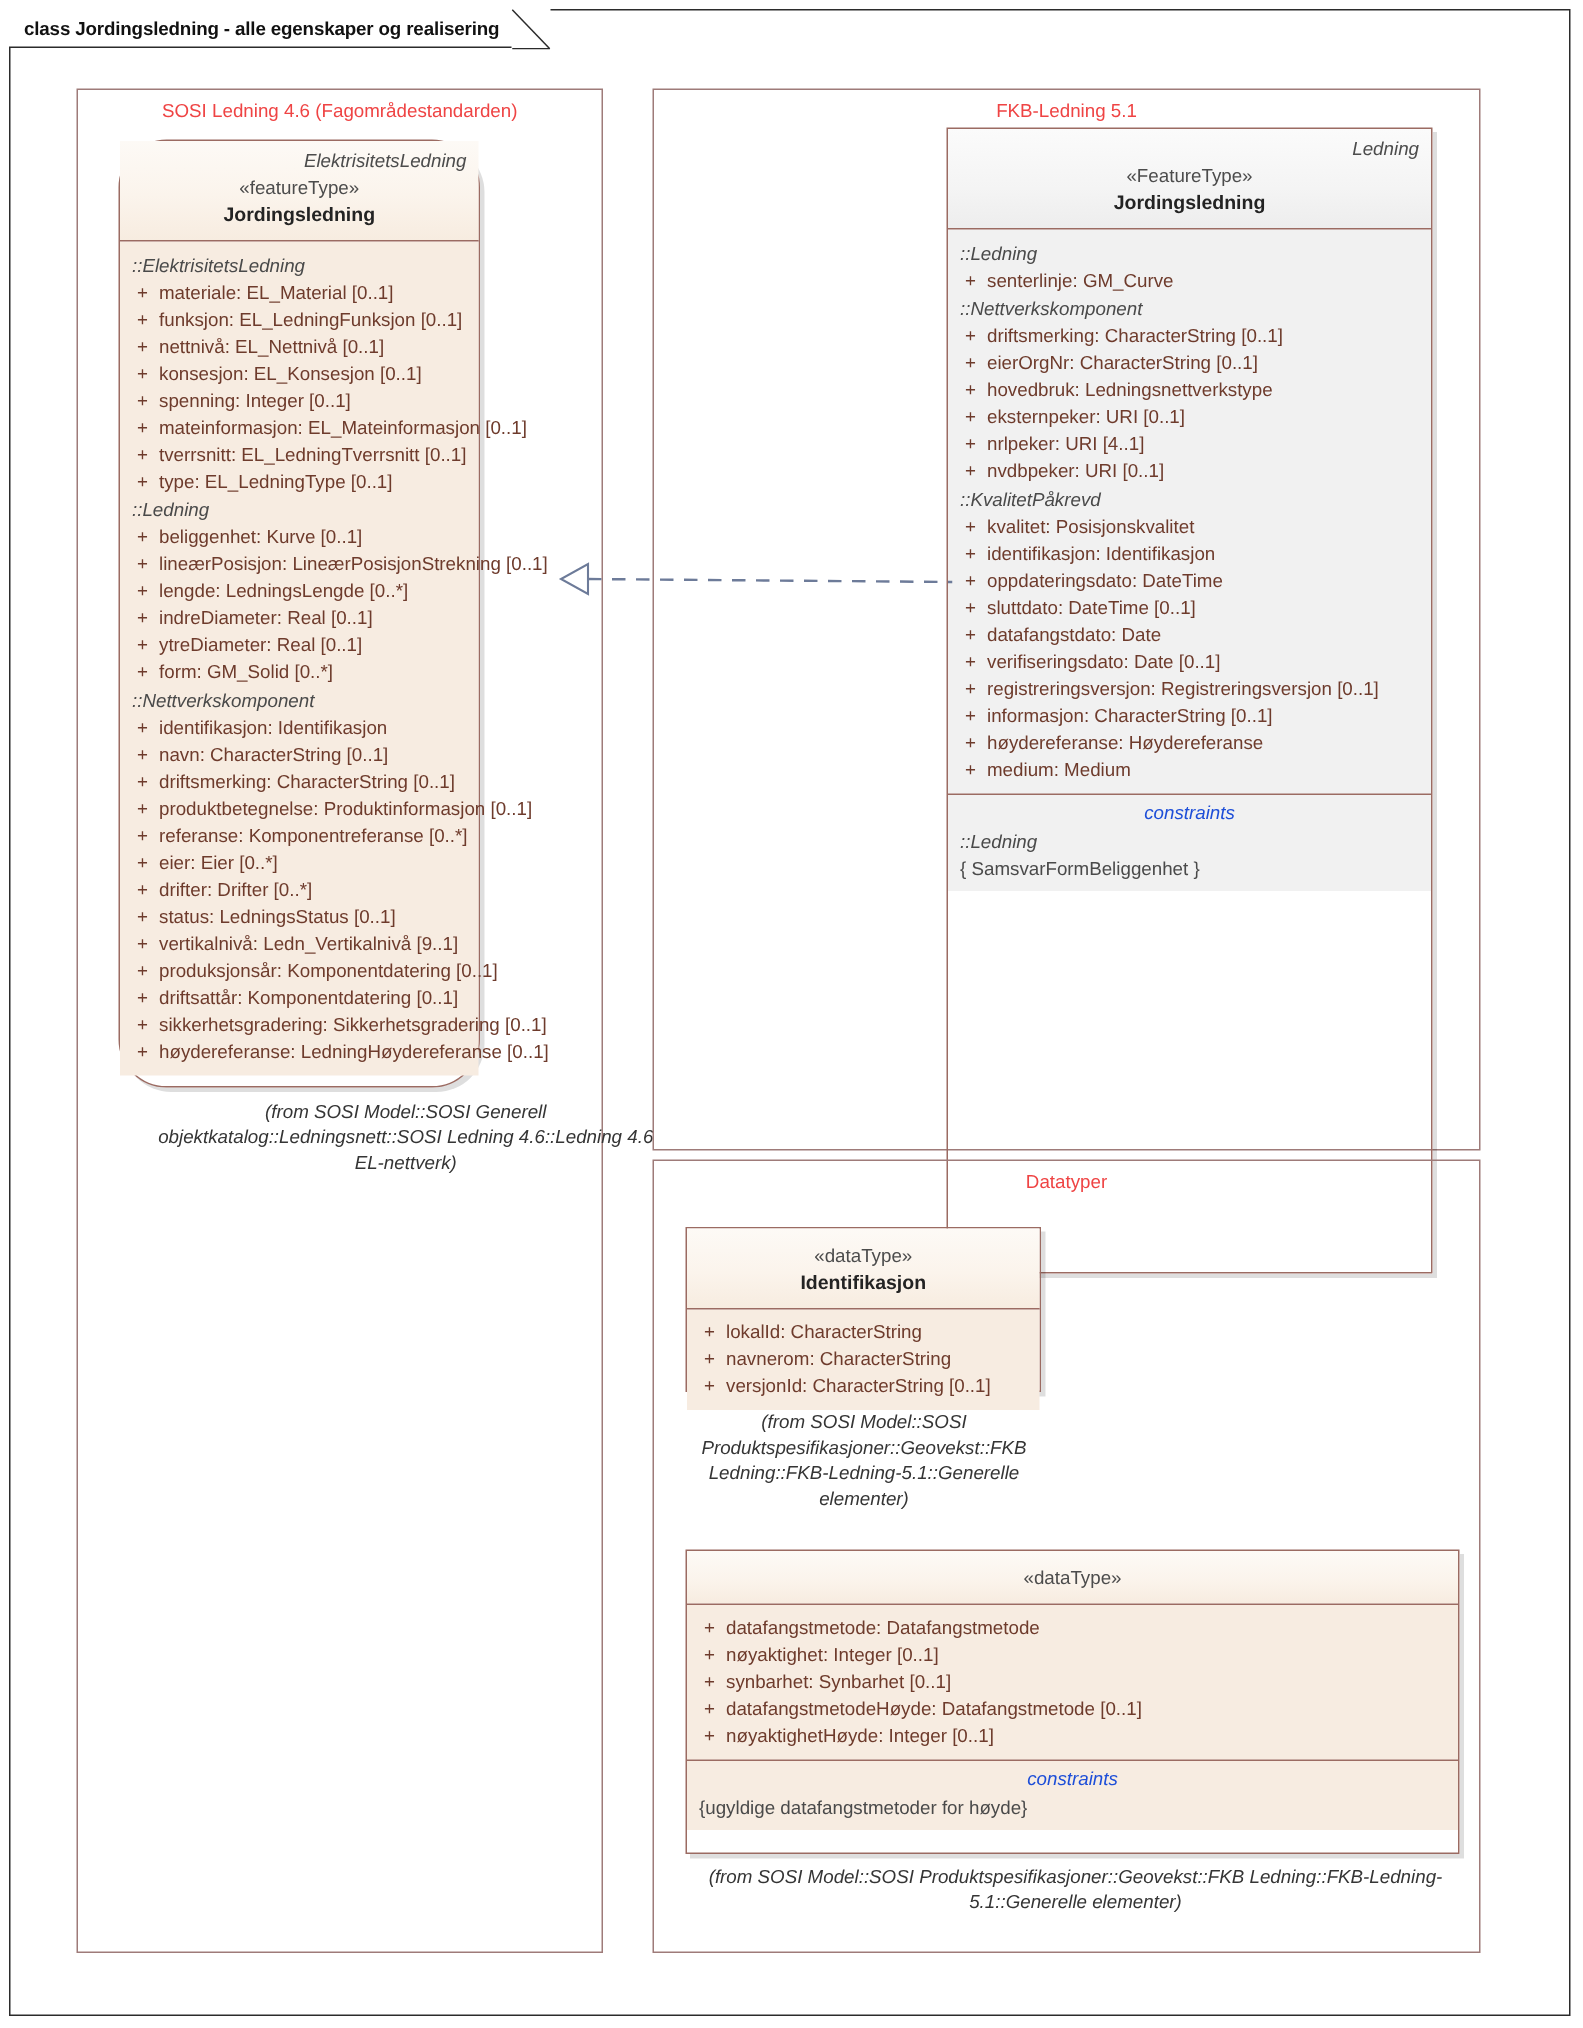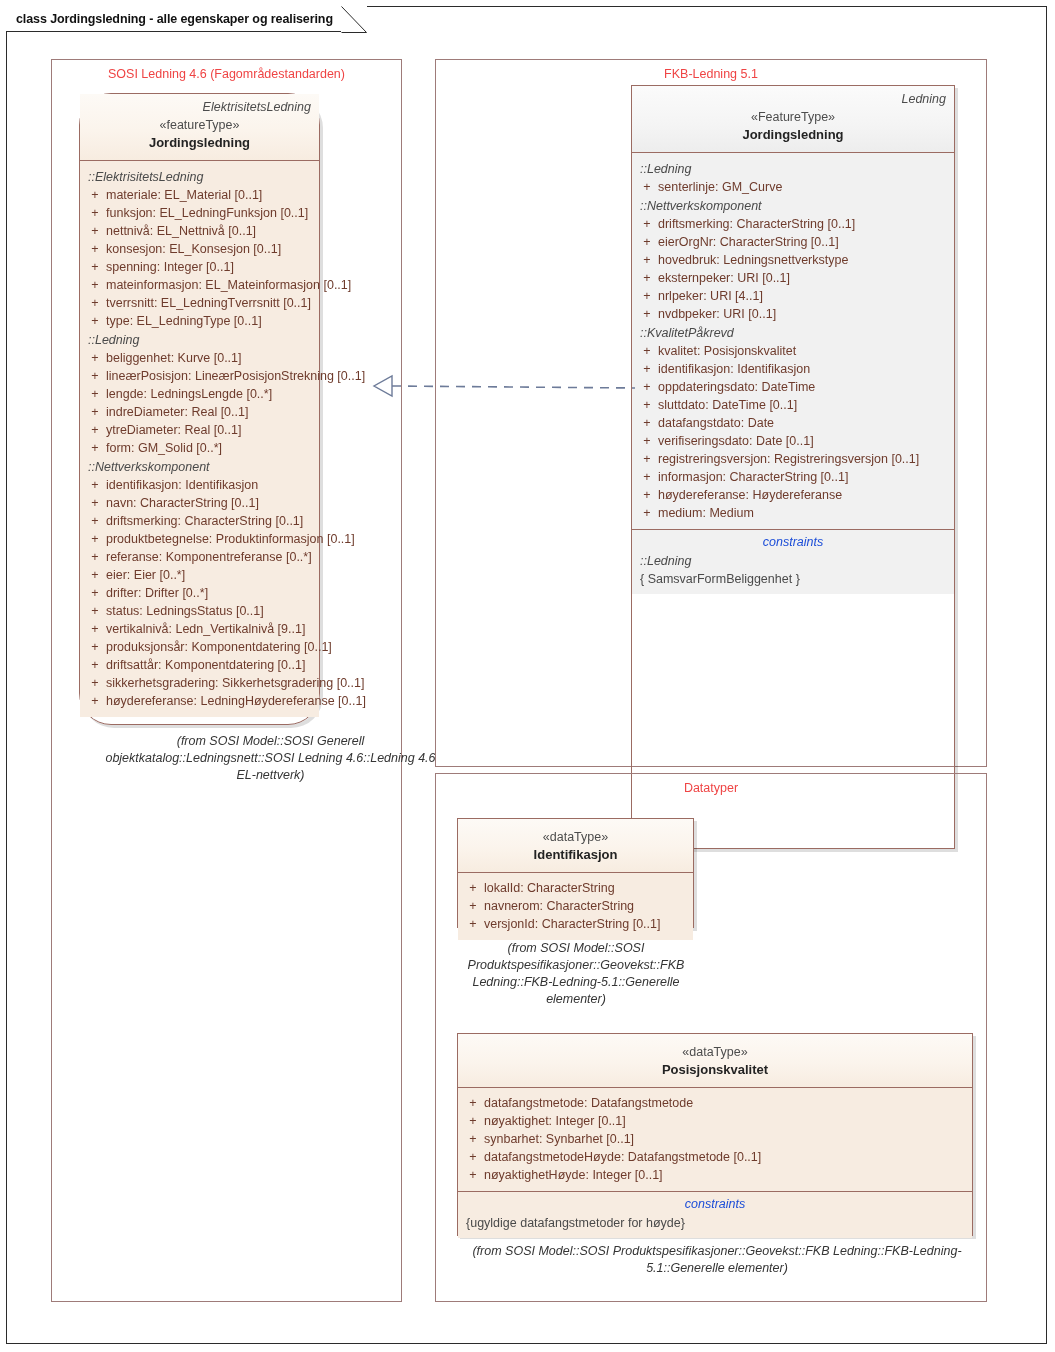--- a/index.html
+++ b/index.html
@@ -464,21 +464,20 @@
           <span class="sig">versjonId: CharacterString [0..1]</span>
         </div>
       </div>
   </div>
 </div>
 <div class="fromnote" style="left:461px; top:940px; width:230px;">(from SOSI Model::SOSI Produktspesifikasjoner::Geovekst::FKB Ledning::FKB-Ledning-5.1::Generelle elementer)</div>
 
 <div class="umlclass fill-peach" style="left:457px; top:1033px; width:516px; height:203px;">
   <div class="hdr" style="padding-top:8px;">
     <div class="stereo">«dataType»</div>
-    <div class="cname">Posisjonskvalitet</div>
   </div>
   <div class="body">
     <div>
         <div class="attr">
           <span class="vis">+</span>
           <span class="sig">datafangstmetode: Datafangstmetode</span>
         </div>
         <div class="attr">
           <span class="vis">+</span>
           <span class="sig">nøyaktighet: Integer [0..1]</span>

